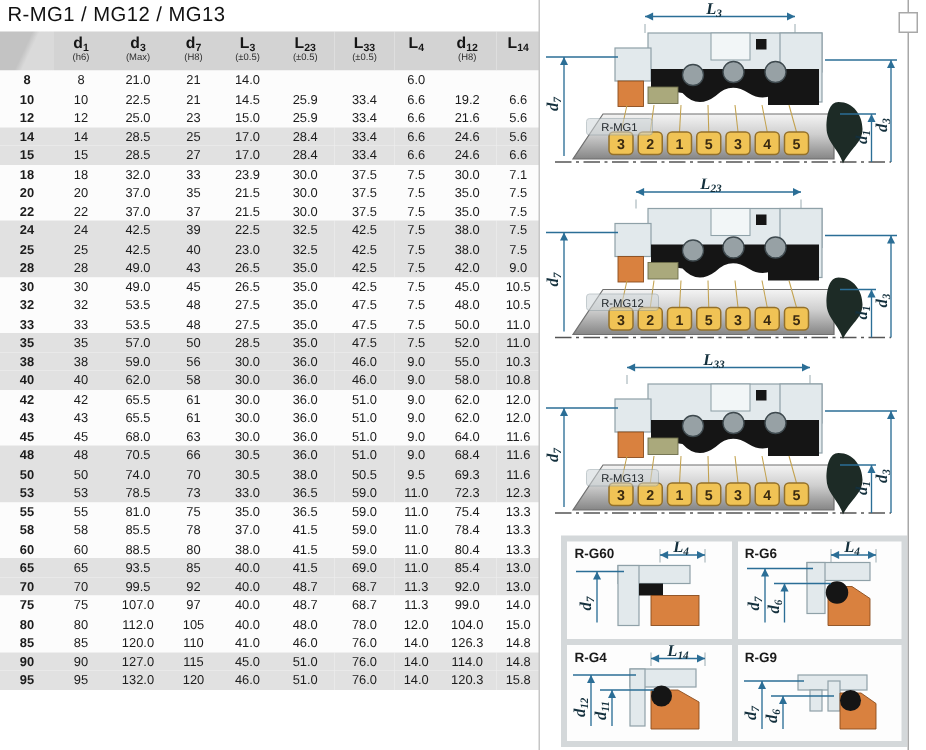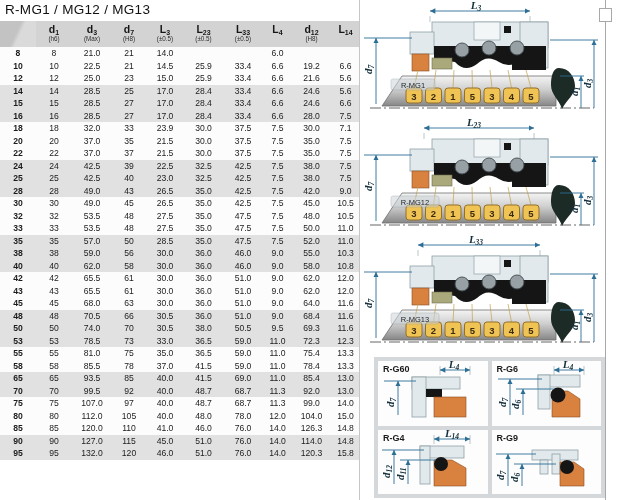--- a/index.html
+++ b/index.html
@@ -145,32 +145,20 @@
             <td>15</td>
             <td>28.5</td>
             <td>27</td>
             <td>17.0</td>
             <td>28.4</td>
             <td>33.4</td>
             <td>6.6</td>
             <td>24.6</td>
             <td>6.6</td>
           </tr>
-          <tr class="band">
-            <td>16</td>
-            <td>16</td>
-            <td>28.5</td>
-            <td>27</td>
-            <td>17.0</td>
-            <td>28.4</td>
-            <td>33.4</td>
-            <td>6.6</td>
-            <td>28.0</td>
-            <td>7.5</td>
-          </tr>
           <tr>
             <td>18</td>
             <td>18</td>
             <td>32.0</td>
             <td>33</td>
             <td>23.9</td>
             <td>30.0</td>
             <td>37.5</td>
             <td>7.5</td>
             <td>30.0</td>
@@ -395,20 +383,32 @@
           <tr>
             <td>58</td>
             <td>58</td>
             <td>85.5</td>
             <td>78</td>
             <td>37.0</td>
             <td>41.5</td>
             <td>59.0</td>
             <td>11.0</td>
             <td>78.4</td>
+            <td>13.3</td>
+          </tr>
+          <tr>
+            <td>60</td>
+            <td>60</td>
+            <td>88.5</td>
+            <td>80</td>
+            <td>38.0</td>
+            <td>41.5</td>
+            <td>59.0</td>
+            <td>11.0</td>
+            <td>80.4</td>
             <td>13.3</td>
           </tr>
           <tr class="band">
             <td>65</td>
             <td>65</td>
             <td>93.5</td>
             <td>85</td>
             <td>40.0</td>
             <td>41.5</td>
             <td>69.0</td>

